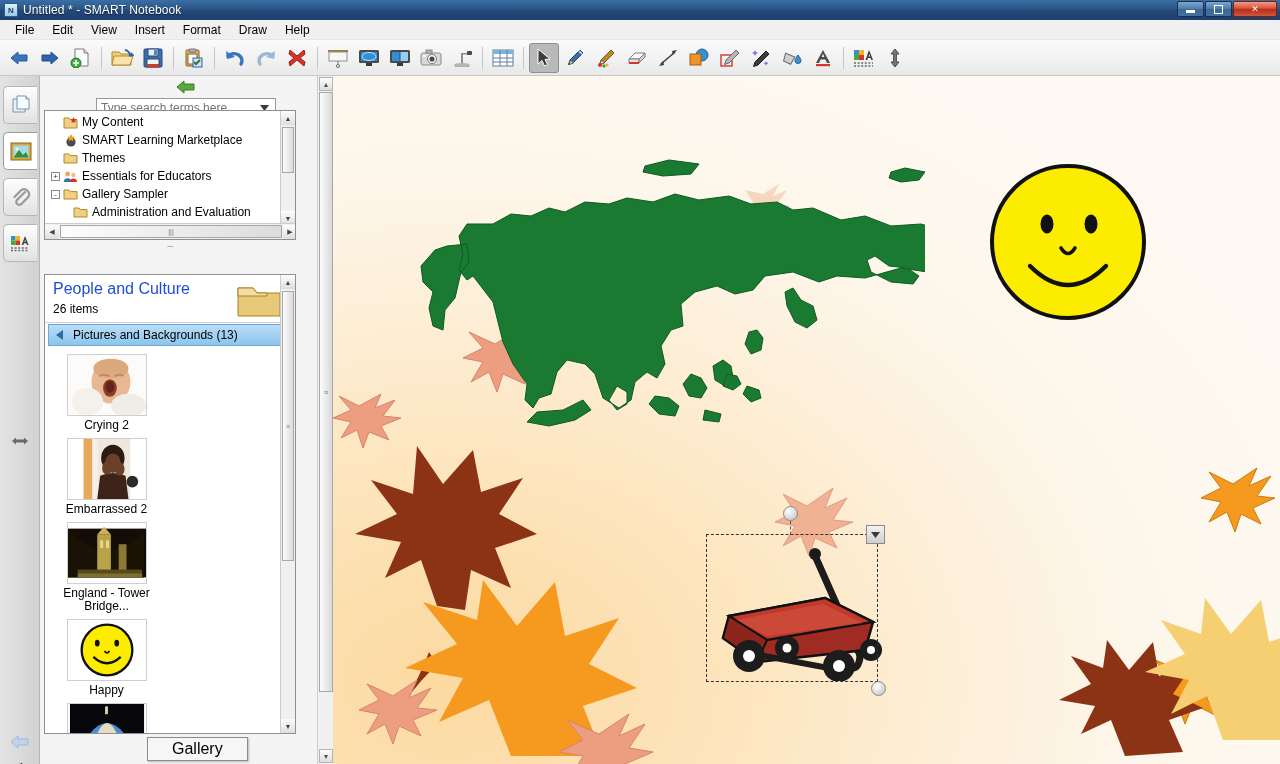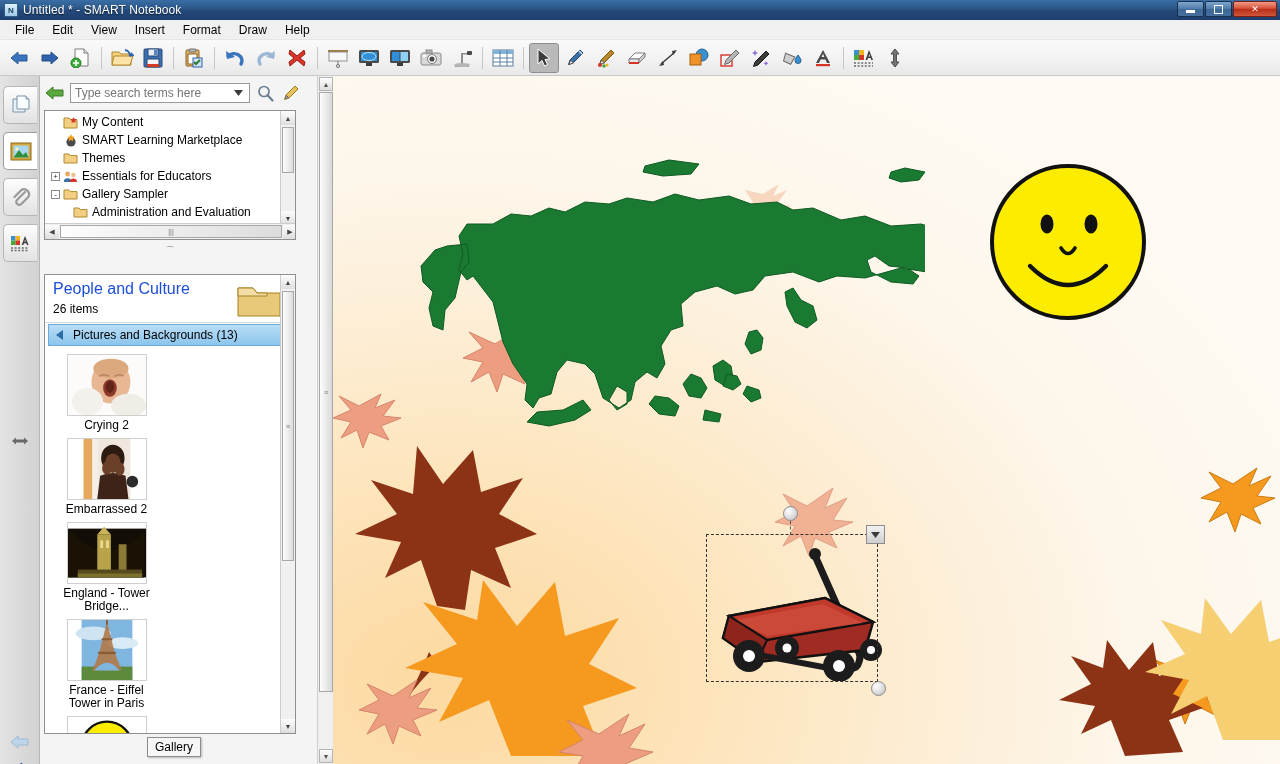--- a/index.html
+++ b/index.html
@@ -83,21 +83,21 @@
   .rail-tab.sel { background: #fff; border-color: #9c9c9c; }
   .rail-btm { position: absolute; left: 6px; width: 28px; height: 26px;
     display: flex; align-items: center; justify-content: center; cursor: default; }
 
   
   .panel {
     position: absolute; left: 40px; top: 76px; width: 292px; height: 688px;
     background: #f4f4f4; border-right: 1px solid #9a9a9a;
   }
   .panel-search { position: absolute; left: 4px; top: 4px; width: 284px; height: 26px;
-    display: flex; align-items: center; gap: 4px; }
+    display: flex; align-items: center; gap: 4px; flex-direction: column; }
   .srch-box {
     position: relative; width: 180px; height: 20px; background: #fff;
     border: 1px solid #9a9a9a; display: flex; align-items: center;
   }
   .srch-input {
     border: none; outline: none; width: 158px; height: 17px; padding-left: 4px;
     font-family: "Liberation Sans", sans-serif; font-size: 12px; color: #9a9a9a; background: transparent;
   }
   .srch-drop { width: 18px; height: 18px; display: flex; align-items: center; justify-content: center; }
 
@@ -148,22 +148,22 @@
   .cell { width: 107px; margin-bottom: 6px; text-align: center; cursor: default; }
   .thumb {
     width: 80px; height: 62px; margin: 0 auto; background: #fff;
     border: 1px solid #cfcfcf; display: flex; align-items: center; justify-content: center;
     overflow: hidden; position: relative;
   }
   .clabel { font-size: 12px; color: #000; margin-top: 3px; line-height: 13px; }
   .gal-vscroll { position: absolute; right: 0; top: 0; width: 15px; height: 458px; background: #f0f0f0; border-left: 1px solid #ccc; }
 
   .tooltip {
-    position: absolute; left: 147px; top: 737px; padding: 2px 7px;
-    background: #f6f6f6; border: 1px solid #8c8c8c; font-size: 12px; color: #000;
+    position: absolute; left: 147px; top: 737px; padding: 2px 24px;
+    background: #f6f6f6; border: 1px solid #8c8c8c; font-size: 16px; color: #000;
     box-shadow: 1px 1px 2px rgba(0,0,0,.25);
   }
 
   
   .cscroll { position: absolute; left: 317px; top: 76px; width: 16px; height: 688px; background: #f0f0f0; border-left: 1px solid #cfcfcf; }
   .cs-arrow { position: absolute; left: 1px; width: 14px; height: 14px; display:flex; align-items:center; justify-content:center;
     background: linear-gradient(to bottom,#fdfdfd,#dedede); border: 1px solid #b4b4b4; font-size: 7px; color: #555; }
   .cs-thumb { position: absolute; left: 1px; top: 16px; width: 14px; height: 600px;
     background: linear-gradient(to right,#fdfdfd,#d8d8d8); border: 1px solid #a8a8a8; }
 
@@ -663,37 +663,20 @@
               <rect x="33" y="18" width="3" height="8" fill="#e8d88a"></rect>
               <rect x="39" y="18" width="3" height="8" fill="#e8d88a"></rect>
               <rect x="52" y="22" width="8" height="28" fill="#8a7a36"></rect>
               <rect x="10" y="48" width="66" height="7" fill="#554a1e"></rect>
               <rect x="10" y="52" width="66" height="4" fill="#7d6f2c"></rect>
             </svg>
           </div>
           <div class="clabel">England - Tower Bridge...</div>
         </div>
 
-        <div class="cell">
-          <div class="thumb">
-            <svg width="80" height="62" viewBox="0 0 80 62">
-              <rect width="80" height="62" fill="#fff"></rect>
-              <rect x="14" y="0" width="52" height="62" fill="#7fb6e0"></rect>
-              <ellipse cx="26" cy="14" rx="18" ry="7" fill="#cfe4f2"></ellipse>
-              <ellipse cx="56" cy="24" rx="16" ry="6" fill="#d8eaf5"></ellipse>
-              <rect x="14" y="48" width="52" height="14" fill="#5b8a3c"></rect>
-              <path d="M40 2 L43 14 L48 34 L55 52 H25 L32 34 L37 14 Z" fill="#b07a4a" opacity=".9"></path>
-              <path d="M31 34 H49" stroke="#8a5c32" stroke-width="2.4"></path>
-              <path d="M34.5 20 H45.5" stroke="#8a5c32" stroke-width="2"></path>
-              <path d="M27 52 q13 -16 26 0" fill="#7fb6e0"></path>
-              <rect x="39" y="0" width="2" height="5" fill="#8a5c32"></rect>
-            </svg>
-          </div>
-          <div class="clabel">France - Eiffel Tower in Paris</div>
-        </div>
 
         <div class="cell">
           <div class="thumb">
             <svg width="80" height="62" viewBox="0 0 80 62">
               <rect width="80" height="62" fill="#fff"></rect>
               <circle cx="40" cy="31" r="26" fill="#fcec00" stroke="#111" stroke-width="2.4"></circle>
               <ellipse cx="30" cy="24" rx="2.4" ry="3.4" fill="#111"></ellipse>
               <ellipse cx="50" cy="24" rx="2.4" ry="3.4" fill="#111"></ellipse>
               <path d="M37.5 32 q2.5 4 5 0" fill="none" stroke="#111" stroke-width="1.8"></path>
               <path d="M26 38 q14 13 28 0" fill="none" stroke="#111" stroke-width="2.4"></path>

